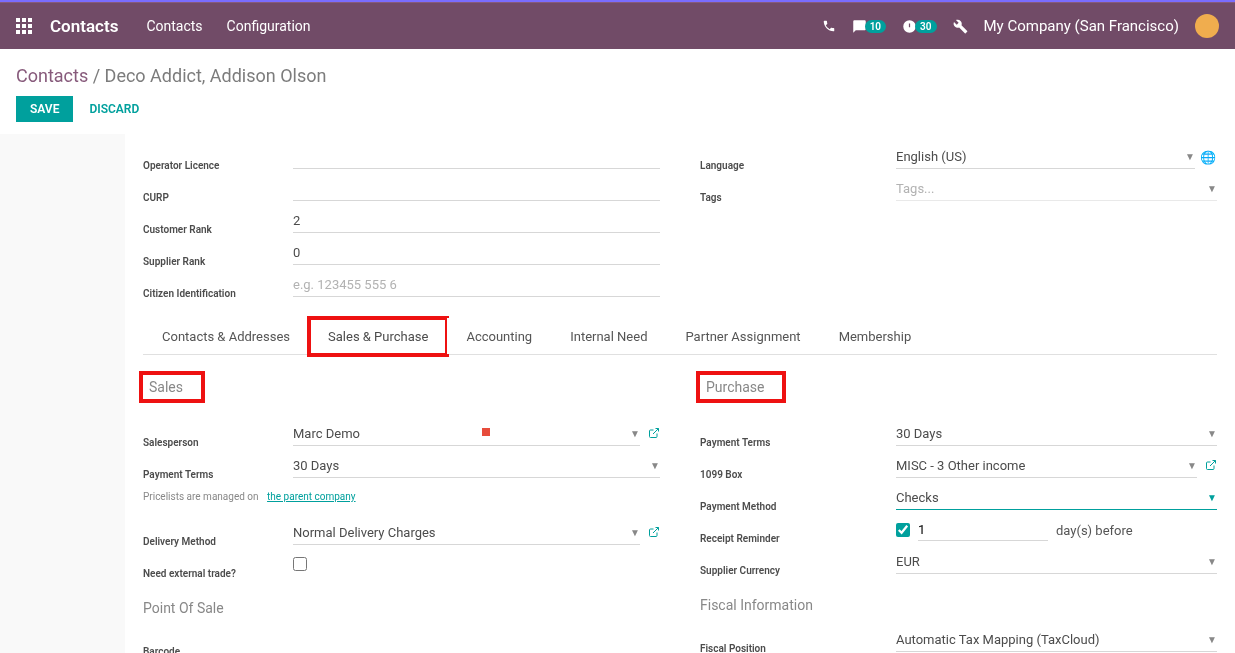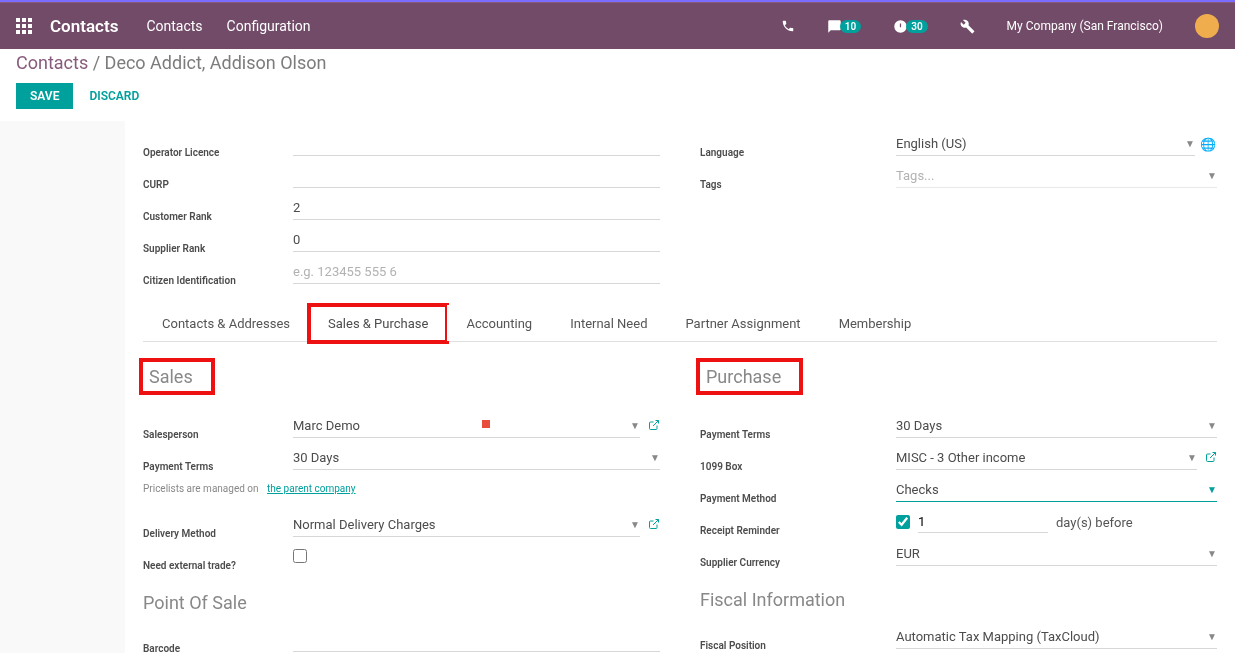--- a/index.html
+++ b/index.html
@@ -4,27 +4,27 @@
 <style>
 * { box-sizing: border-box; margin: 0; padding: 0; font-family: -apple-system, BlinkMacSystemFont, "Segoe UI", Roboto, sans-serif; }
 body { font-size: 13px; color: #4c4c4c; background: #fff; }
 
 .topbar-purple { height: 3px; background: #875A7B; border-top: 2px solid #7a6cff; }
 .navbar { background: #714B67; height: 46px; display: flex; align-items: center; color: #fff; padding: 0 16px; }
 .apps-icon { display: grid; grid-template-columns: repeat(3, 4px); grid-template-rows: repeat(3, 4px); gap: 2px; margin-right: 18px; }
 .apps-icon span { background: #fff; width: 4px; height: 4px; }
 .brand { font-weight: 600; font-size: 17px; margin-right: 28px; color: #fff; }
 .nav-link { color: #fff; margin-right: 24px; font-size: 14px; cursor: pointer; }
-.nav-right { margin-left: auto; display: flex; align-items: center; gap: 32px; }
+.nav-right { margin-left: auto; display: flex; align-items: center; gap: 16px; }
 .nav-icon { color: #fff; display: flex; align-items: center; position: relative; }
 .badge { background: #00A09D; color: #fff; font-size: 10px; font-weight: 600; padding: 1px 5px; border-radius: 8px; margin-left: -2px; }
-.company-name { font-size: 12px; }
+.company-name { font-size: 15px; }
 .avatar { width: 24px; height: 24px; border-radius: 50%; background: #f0ad4e; }
 
-.breadcrumb-bar { padding: 3px 16px 12px; }
+.breadcrumb-bar { padding: 16px 16px 12px; }
 .breadcrumb { font-size: 18px; color: #875A7B; }
 .breadcrumb .current { color: #7c7c7c; }
 .actionbtns { margin-top: 10px; display: flex; align-items: center; gap: 16px; }
 .btn-save { background: #00A09D; color: #fff; border: none; padding: 6px 14px; font-weight: 600; font-size: 12px; cursor: pointer; }
 .btn-discard { background: none; border: none; color: #00A09D; font-weight: 600; font-size: 12px; cursor: pointer; }
 
 .main-area { display: flex; }
 .sidebar-empty { width: 125px; background: #f9f9f9; min-height: 520px; }
 .form-wrap { flex: 1; padding: 8px 18px 0 18px; }
 
@@ -45,21 +45,21 @@
 .tags-placeholder { color: #b2b2b2; font-size: 13px; border-bottom: 1px solid #e9e9e9; padding: 4px 0; }
 
 .tabs { display: flex; margin-top: 16px; border-bottom: 1px solid #e0e0e0; }
 .tab { padding: 10px 18px; border: 1px solid transparent; border-bottom: none; font-size: 13px; color: #555; cursor: pointer; background: #fff; }
 .tab.active { border-color: #e0e0e0; border-bottom: 1px solid #fff; margin-bottom: -1px; color: #4c4c4c; }
 .tab.highlight-box { outline: 4px solid #e11; outline-offset: -2px; }
 
 .tab-content { padding-top: 20px; display: flex; gap: 40px; }
 .tab-col { flex: 1; }
 
-.section-header { font-size: 18px; color: #888; margin-bottom: 10px; padding-bottom: 2px; }
+.section-header { font-size: 14px; color: #888; margin-bottom: 10px; padding-bottom: 2px; }
 .section-header.highlight-box { display: inline-block; outline: 4px solid #e11; padding: 4px 18px 4px 6px; }
 
 .infotext { font-size: 10px; color: #888; margin: 10px 0 16px; }
 .infotext a { color: #00A09D; margin-left: 6px; }
 
 input[type="checkbox"] { width: 14px; height: 14px; }
 .check-teal { accent-color: #00A09D; }
 .reminder-line { display: flex; align-items: center; gap: 8px; }
 .reminder-line input[type="text"] { width: 130px; border: none; border-bottom: 1px solid #d7d7d7; padding: 3px 0; font-size: 13px; }
 .reminder-suffix { color: #555; font-size: 13px; }

